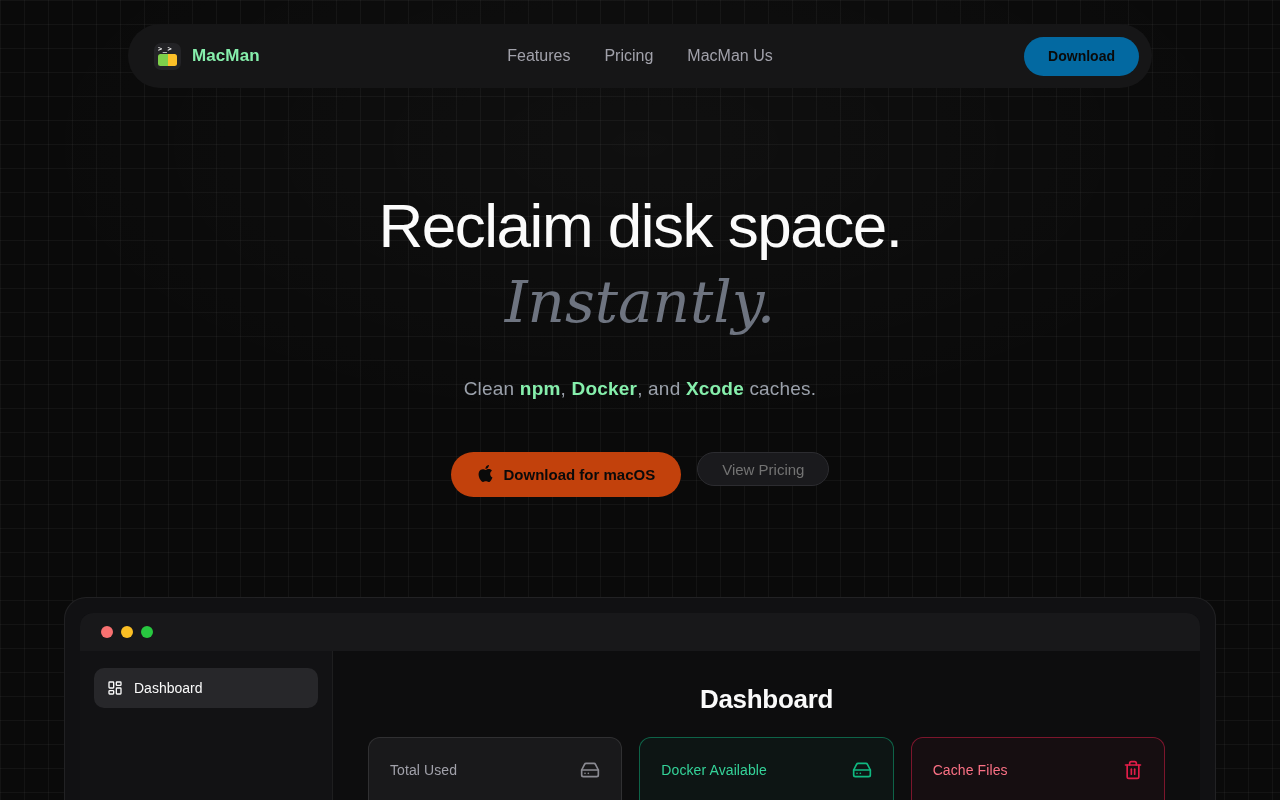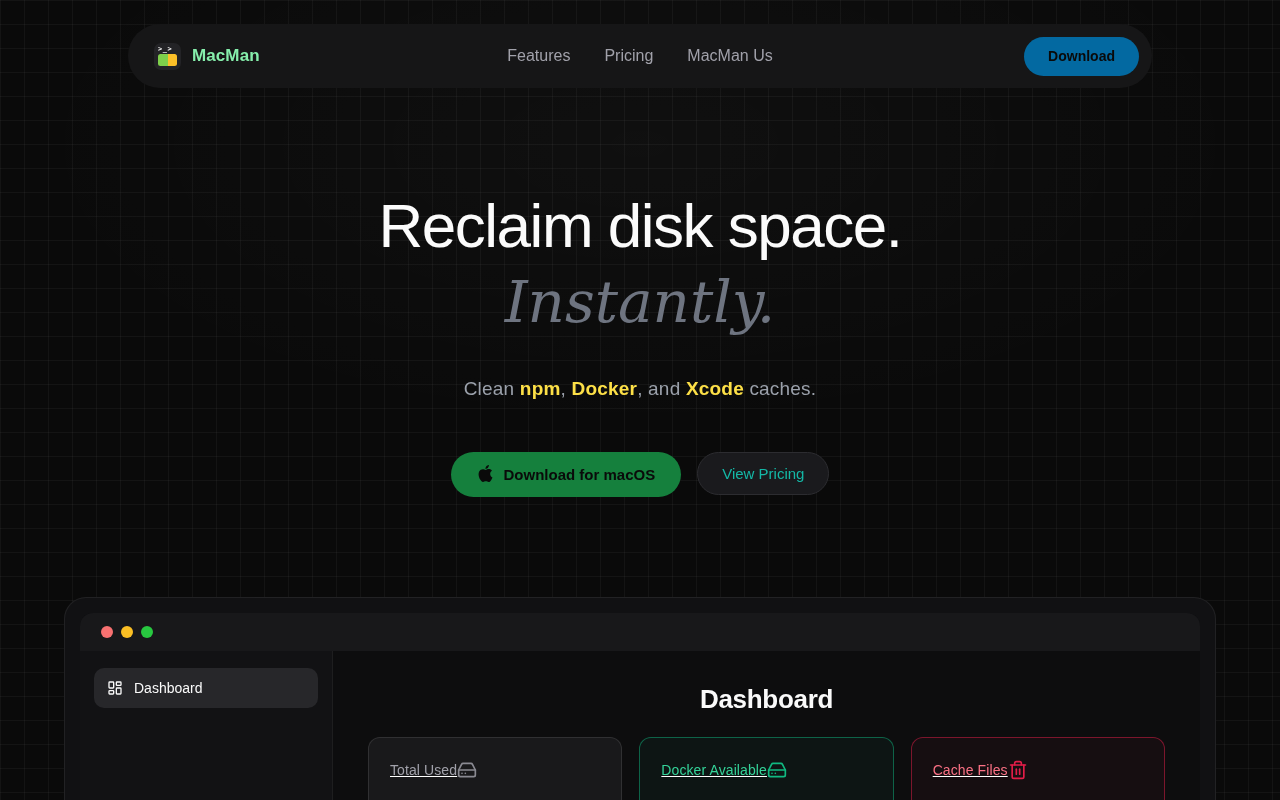--- a/index.html
+++ b/index.html
@@ -55,34 +55,34 @@
   }
   .hero-line2 {
     position: absolute; top: 265px; left: 0; width: 100%;
     text-align: center; font-family: "DejaVu Serif", serif; font-style: italic;
     font-size: 58px; color: #6e7480; line-height: 1.3;
   }
   .subtitle {
     position: absolute; top: 378px; left: 0; width: 100%;
     text-align: center; font-size: 19px; color: #9ba1ab; letter-spacing: 0.2px;
   }
-  .subtitle .strong { color: #fde047; font-weight: 600; }
+  .subtitle .strong { color: #86efac; font-weight: 600; }
   .cta-row {
     position: absolute; top: 452px; left: 0; width: 100%;
     display: flex; justify-content: center; gap: 16px;
   }
   .btn-primary {
     display: inline-flex; align-items: center; gap: 10px;
-    background: #15803d; color: #0a0a0a; border: none; border-radius: 23px;
+    background: #c2410c; color: #0a0a0a; border: none; border-radius: 23px;
     height: 45px; padding: 0 26px; font-size: 15px; font-weight: 600;
     font-family: "Liberation Sans", sans-serif; cursor: pointer;
   }
   .btn-secondary {
-    background: #1a1a1d; color: #14b8a6; border: 1px solid #2c2c30; border-radius: 23px;
-    height: 43px; padding: 0 24px; font-size: 15px; font-weight: 500;
+    background: #1a1a1d; color: #737373; border: 1px solid #2c2c30; border-radius: 23px;
+    height: 34px; padding: 0 24px; font-size: 15px; font-weight: 500;
     font-family: "Liberation Sans", sans-serif; cursor: pointer;
   }
   .apple-glyph { width: 17px; height: 17px; fill: #0a0a0a; margin-top: -2px; }
 
   
   .window-wrap {
     position: absolute; left: 64px; top: 597px; width: 1152px; height: 280px;
     background: #111113; border: 1px solid rgba(255,255,255,0.07);
     border-bottom: none; border-radius: 22px 22px 0 0;
     padding: 15px 15px 0;
@@ -110,21 +110,21 @@
   }
   .side-item.active { background: #27272a; color: #fafafa; font-weight: 500; }
   .side-item svg { width: 16px; height: 16px; stroke-width: 2; }
   .main-area { flex: 1; padding: 33px 35px 0; }
   .main-title { text-align: center; font-size: 26px; font-weight: 600; color: #fafafa; line-height: 30px; letter-spacing: -0.3px; }
   .cards { display: flex; gap: 17px; margin-top: 23px; }
   .card {
     flex: 1; height: 120px; border-radius: 12px; padding: 22px 21px;
     border: 1px solid; 
   }
-  .card-head { display: flex; align-items: center; justify-content: flex-start; text-decoration: underline; }
+  .card-head { display: flex; align-items: center; justify-content: space-between; }
   .card-label { font-size: 14px; font-weight: 500; letter-spacing: 0.1px; }
   .card-head svg { width: 20px; height: 20px; stroke-width: 2; }
   .card.neutral { background: #19191b; border-color: rgba(255,255,255,0.10); }
   .card.neutral .card-label { color: #a1a1aa; }
   .card.neutral svg { stroke: #8a8a92; }
   .card.green { background: rgba(16,185,129,0.05); border-color: rgba(16,185,129,0.48); }
   .card.green .card-label { color: #34d399; }
   .card.green svg { stroke: #10b981; }
   .card.red { background: rgba(244,63,94,0.04); border-color: rgba(225,29,72,0.5); }
   .card.red .card-label { color: #fb7185; }

